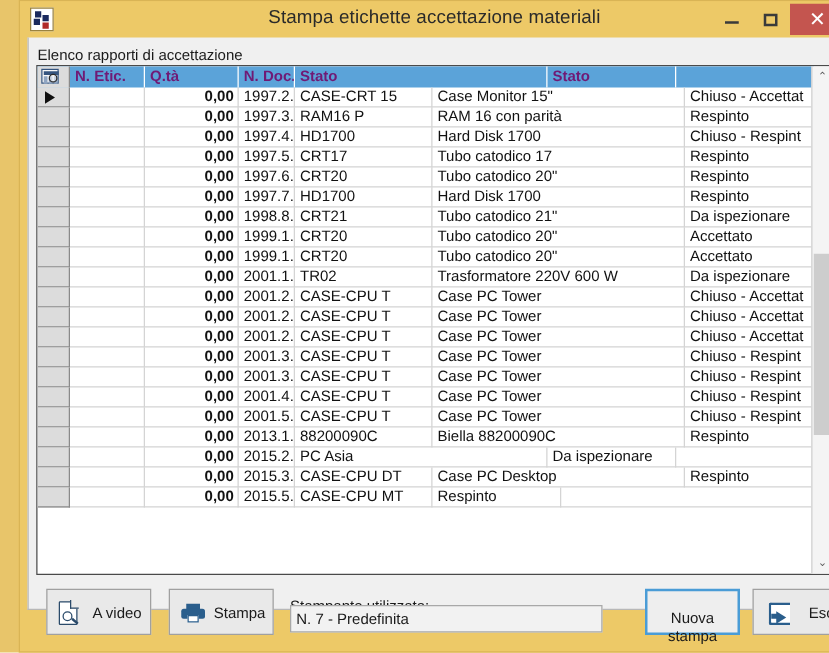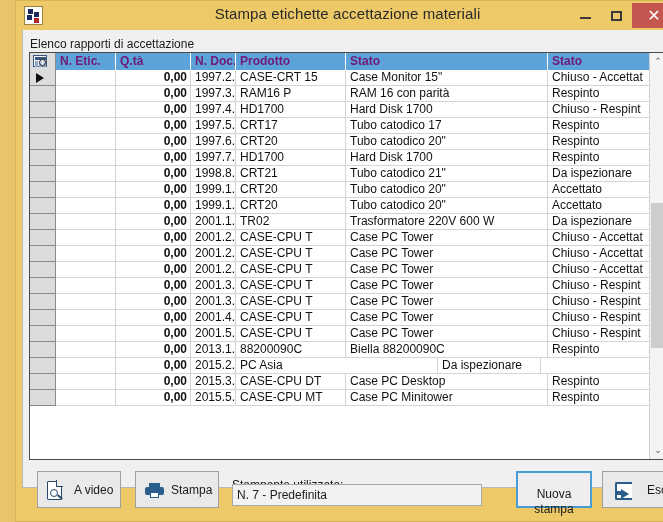--- a/index.html
+++ b/index.html
@@ -416,21 +416,20 @@
             <span class="bar"></span>
               <span class="g1"></span>
               <span class="g2"></span>
               <span class="g3"></span>
             <span class="lens"></span>
           </span>
         </div>
         <div class="hcell" style="width:60px">N. Etic.</div>
         <div class="hcell" style="width:75px">Q.tà</div>
         <div class="hcell" style="width:45px">N. Doc.</div>
-        <div class="hcell" style="width:110px">Prodotto</div>
         <div class="hcell" style="width:202px">Stato</div>
         <div class="hcell" style="width:103px">Stato</div>
       </div>
 
       <div id="grid-body">
           <div class="grow">
             <div class="cell selcol" style="width: 26px;">
               <span class="arrow-marker"></span>
             </div>
             <div class="cell" style="width: 60px;"></div>
@@ -609,21 +608,20 @@
             <div class="cell" style="width: 110px;">CASE-CPU DT</div>
             <div class="cell" style="width: 202px;">Case PC Desktop</div>
             <div class="cell" style="width: 103px;">Respinto</div>
           </div>
           <div class="grow">
             <div class="cell selcol" style="width: 26px;"></div>
             <div class="cell" style="width: 60px;"></div>
             <div class="cell qty" style="width: 75px;">0,00</div>
             <div class="cell" style="width: 45px;">2015.5.1</div>
             <div class="cell" style="width: 110px;">CASE-CPU MT</div>
-            <div class="cell" style="width: 202px;">Case PC Minitower</div>
             <div class="cell" style="width: 103px;">Respinto</div>
           </div>
         </div>
 
       <div id="vsb">
         <div class="arrbtn" id="vsb-up">⌃</div>
         <div id="vsb-thumb"></div>
         <div class="arrbtn" id="vsb-down">⌄</div>
       </div>
     </div>

